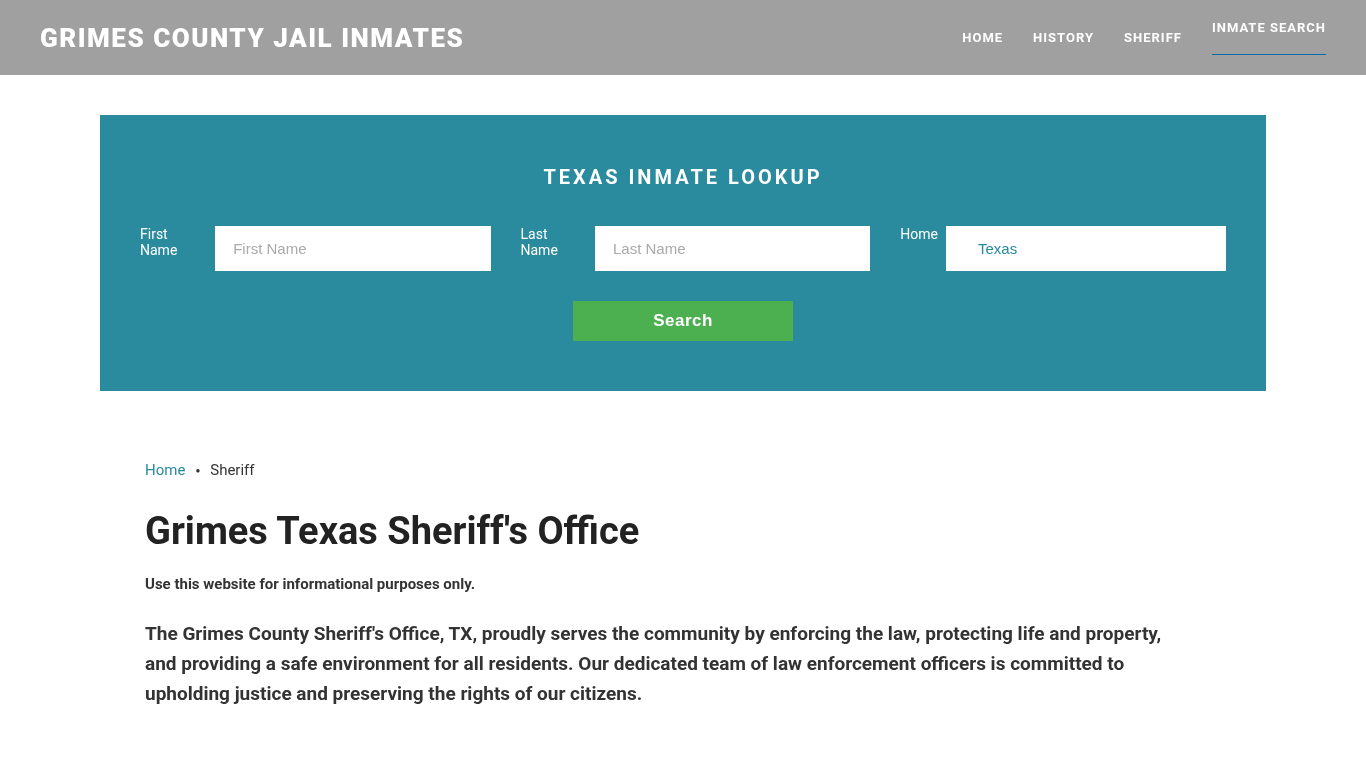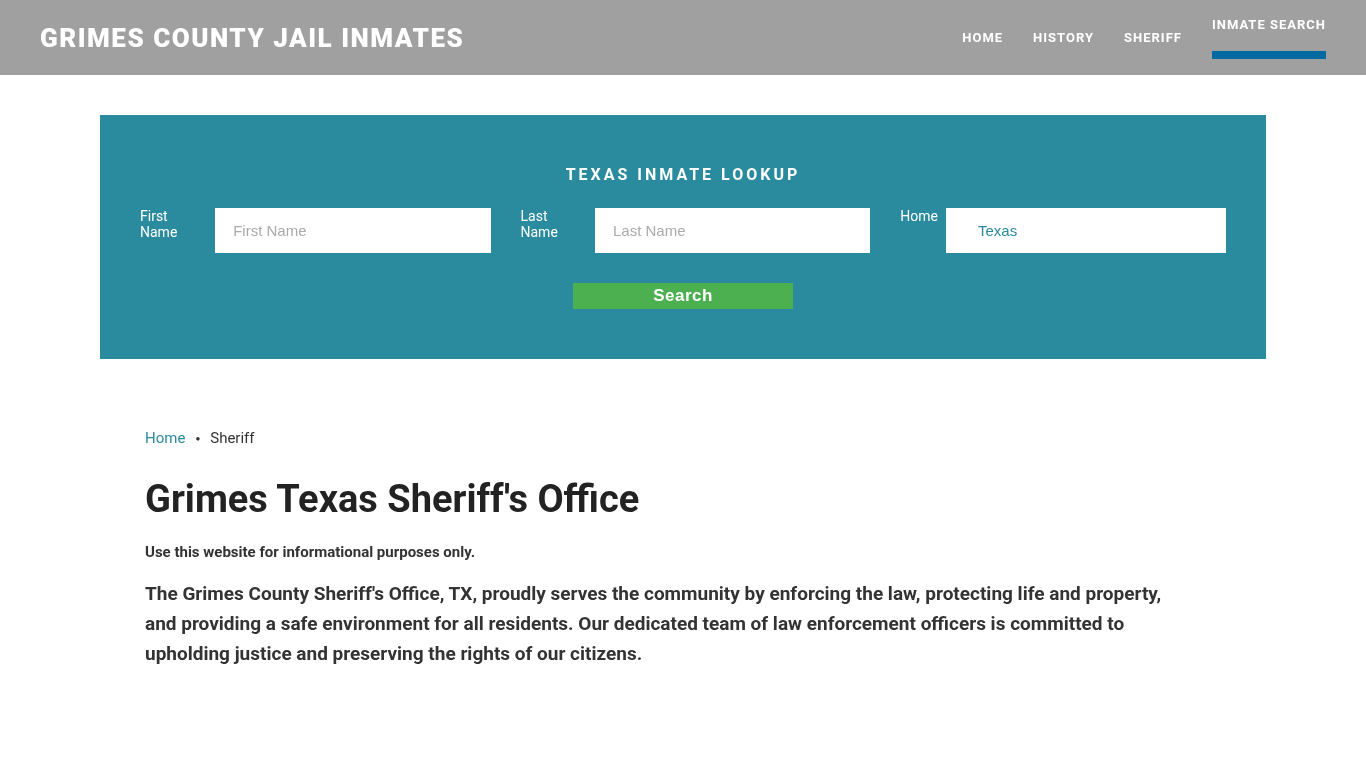--- a/index.html
+++ b/index.html
@@ -44,41 +44,41 @@
       color: #fff;
       font-size: 13px;
       font-weight: 700;
       letter-spacing: 1px;
       text-transform: uppercase;
       cursor: pointer;
       text-decoration: none;
     }
 
     .nav-item.active {
-      border-bottom: 8px solid #0369a1;
+      border-bottom: 1px solid #0369a1;
       padding-bottom: 19px;
     }
 
     
     .search-banner {
       background: #2a8a9e;
       padding: 50px 40px;
       display: flex;
       flex-direction: column;
       align-items: center;
       margin: 40px 100px;
     }
 
     .banner-title {
       color: #fff;
-      font-size: 16px;
+      font-size: 20px;
       font-weight: 700;
       letter-spacing: 3px;
       text-transform: uppercase;
-      margin-bottom: 24px;
+      margin-bottom: 37px;
     }
 
     .search-fields {
       display: flex;
       gap: 30px;
       width: 100%;
       justify-content: center;
       margin-bottom: 30px;
     }
 
@@ -110,21 +110,21 @@
     .field-input.state-field {
       color: #2a8a9e;
       font-weight: 500;
       padding-left: 32px;
     }
 
     .search-btn {
       background: #4caf50;
       color: #fff;
       border: none;
-      padding: 3px 80px;
+      padding: 10px 80px;
       font-size: 17px;
       font-weight: 600;
       cursor: pointer;
       letter-spacing: 0.5px;
     }
 
     
     .breadcrumb {
       padding: 30px 145px 10px;
       display: flex;
@@ -159,21 +159,21 @@
       font-weight: 700;
       color: #222;
       margin-bottom: 20px;
       line-height: 1.2;
     }
 
     .subtitle {
       font-size: 15px;
       font-weight: 700;
       color: #333;
-      margin-bottom: 18px;
+      margin-bottom: 26px;
     }
 
     .description {
       font-size: 19px;
       font-weight: 700;
       color: #333;
       line-height: 1.6;
       max-width: 1040px;
     }
   </style>

